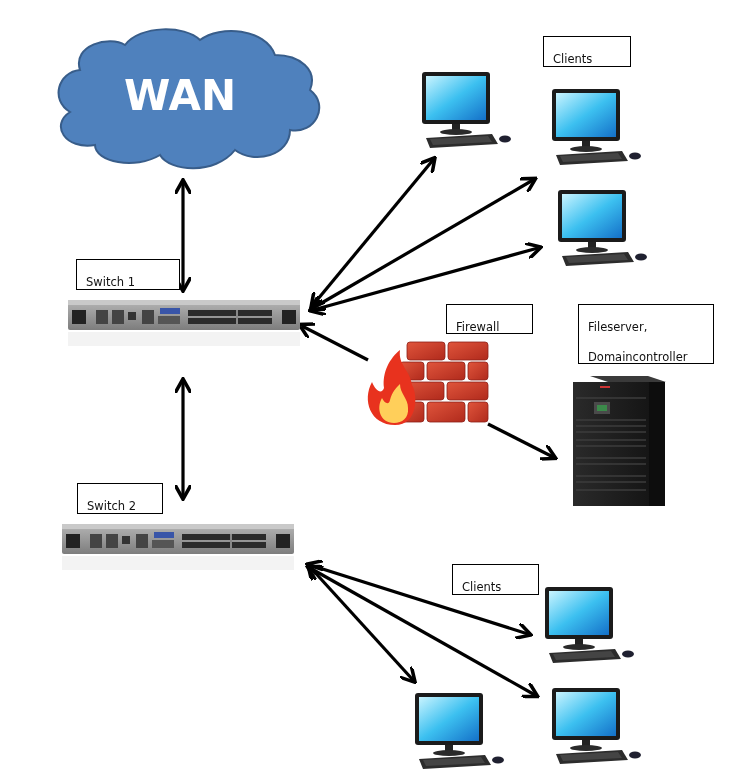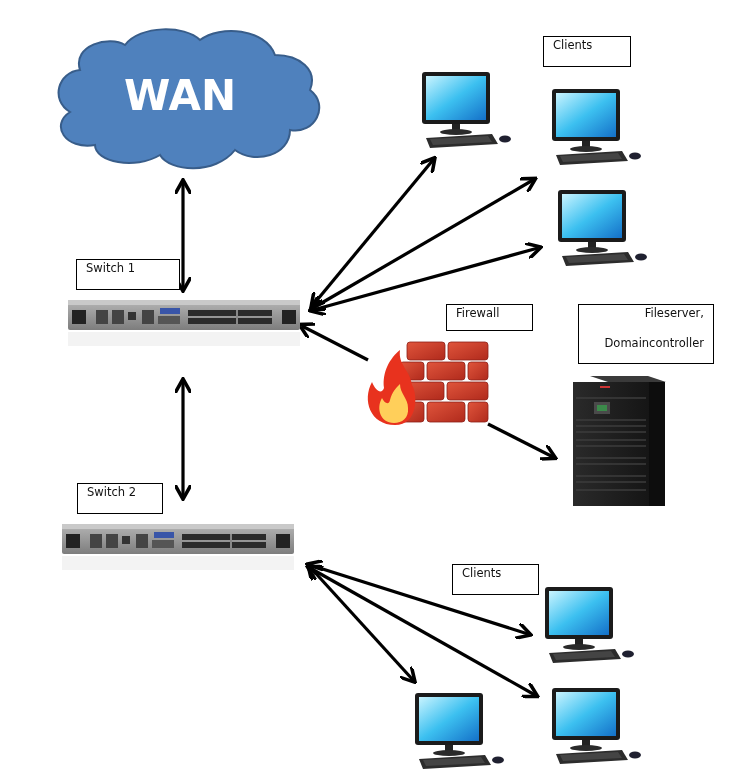--- a/index.html
+++ b/index.html
@@ -1,21 +1,21 @@
 <!DOCTYPE html>
 <html><head>
 <meta charset="utf-8">
 <style>
   html, body { margin: 0; padding: 0; background: #ffffff; }
   body { width: 735px; height: 772px; position: relative; overflow: hidden;
          font-family: "Liberation Sans", sans-serif; }
   #diagram { position: absolute; left: 0; top: 0; }
   .label-box { position: absolute; background: #fff; border: 1px solid #000;
                font-family: "DejaVu Sans", sans-serif; font-size: 11.5px; color: #111;
-               padding: 0 9px; box-sizing: border-box; line-height: 17px; }
+               padding: 14px 9px; box-sizing: border-box; line-height: 17px; }
   .wan-text { font-family: "DejaVu Sans", sans-serif; font-weight: bold; }
 </style>
 </head>
 <body>
 
 <svg id="diagram" width="735" height="772" viewBox="0 0 735 772">
   <defs>
     <linearGradient id="screenGrad" x1="0" y1="0" x2="1" y2="1">
       <stop offset="0" stop-color="#c9f4ff"></stop>
       <stop offset="0.5" stop-color="#3cc0f0"></stop>
@@ -148,18 +148,18 @@
       <use href="#client"></use>
     </g>
   <g transform="translate(552,688)">
       <use href="#client"></use>
     </g>
 </svg>
 
 <div class="label-box" style="left:543px; top:36px; width:88px; height:31px;">Clients</div>
 <div class="label-box" style="left:76px; top:259px; width:104px; height:31px;">Switch 1</div>
 <div class="label-box" style="left:446px; top:304px; width:87px; height:27px;">Firewall</div>
-<div class="label-box" style="left:578px; top:304px; width:136px; height:60px;text-align:right;">
+<div class="label-box" style="left:578px; top:304px; width:136px; height:60px;">
   <div>Fileserver,</div>
   <div style="margin-top:13px;">Domaincontroller</div>
 </div>
 <div class="label-box" style="left:77px; top:483px; width:86px; height:31px;">Switch 2</div>
 <div class="label-box" style="left:452px; top:564px; width:87px; height:31px;">Clients</div>
 
 </body></html>

